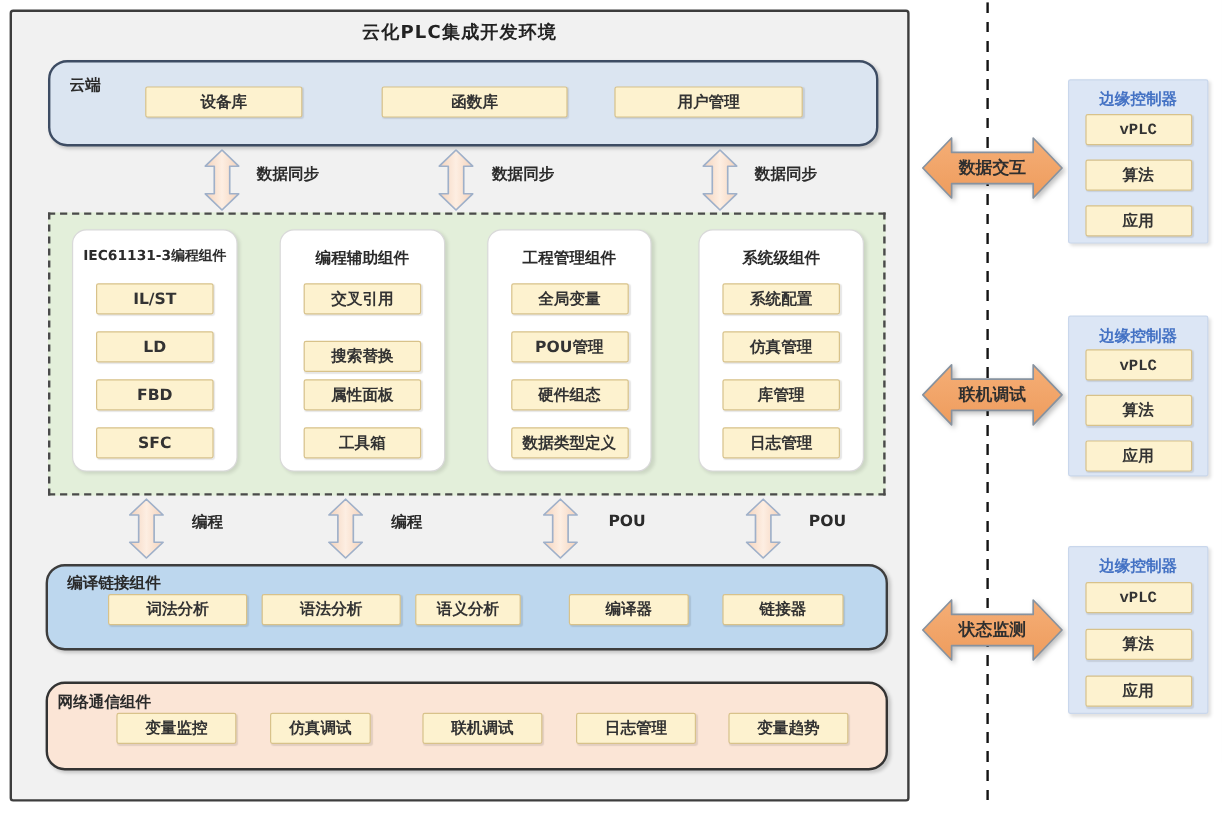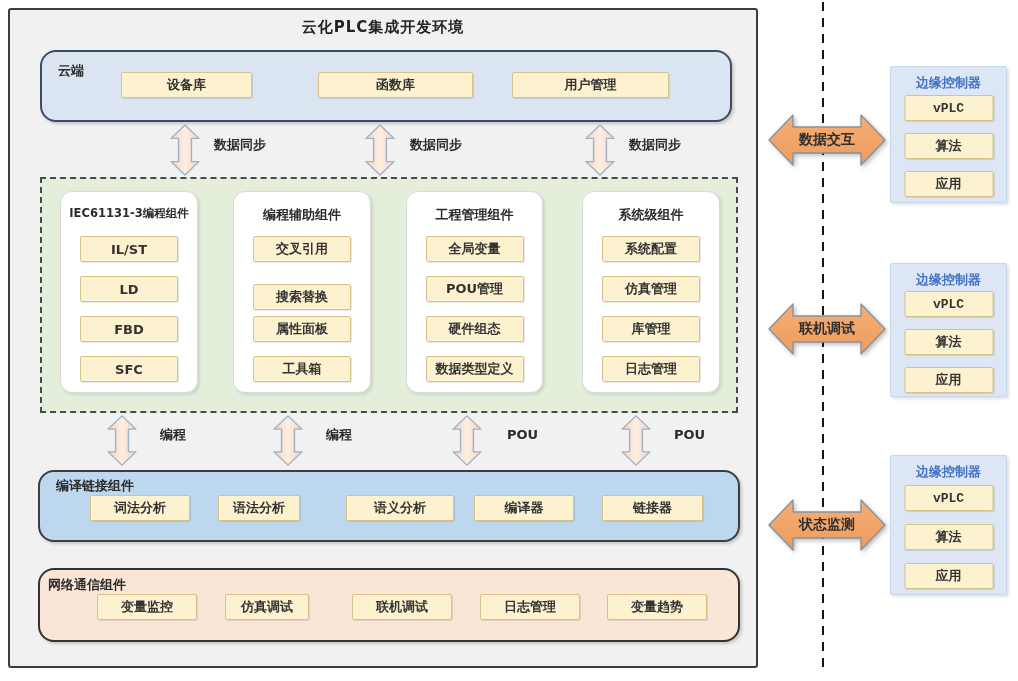--- a/index.html
+++ b/index.html
@@ -153,23 +153,23 @@
   <svg class="abs varrow" style="left:621px;top:415px;height:51px">
       <use href="#varrow-shape" width="30" height="51"></use>
     </svg>
   <span class="abs arrow-label" style="left:160px;top:426px">编程</span>
   <span class="abs arrow-label" style="left:326px;top:426px">编程</span>
   <span class="abs arrow-label" style="left:507px;top:427px">POU</span>
   <span class="abs arrow-label" style="left:674px;top:427px">POU</span>
 
   <div class="abs compile-box"></div>
   <span class="abs section-label" style="left:56px;top:477px">编译链接组件</span>
-  <div class="btn" style="left:90px;top:495px;width:100px">词法分析</div>
-  <div class="btn" style="left:218px;top:495px;width:82px">语法分析</div>
-  <div class="btn" style="left:346px;top:495px;width:108px">语义分析</div>
+  <div class="btn" style="left:90px;top:495px;width:116px">词法分析</div>
+  <div class="btn" style="left:218px;top:495px;width:116px">语法分析</div>
+  <div class="btn" style="left:346px;top:495px;width:88px">语义分析</div>
   <div class="btn" style="left:474px;top:495px;width:100px">编译器</div>
   <div class="btn" style="left:602px;top:495px;width:101px">链接器</div>
 
   <div class="abs network-box"></div>
   <span class="abs section-label" style="left:48px;top:576px">网络通信组件</span>
   <div class="btn" style="left:97px;top:594px;width:100px">变量监控</div>
   <div class="btn" style="left:225px;top:594px;width:84px">仿真调试</div>
   <div class="btn" style="left:352px;top:594px;width:100px">联机调试</div>
   <div class="btn" style="left:480px;top:594px;width:100px">日志管理</div>
   <div class="btn" style="left:607px;top:594px;width:100px">变量趋势</div>

